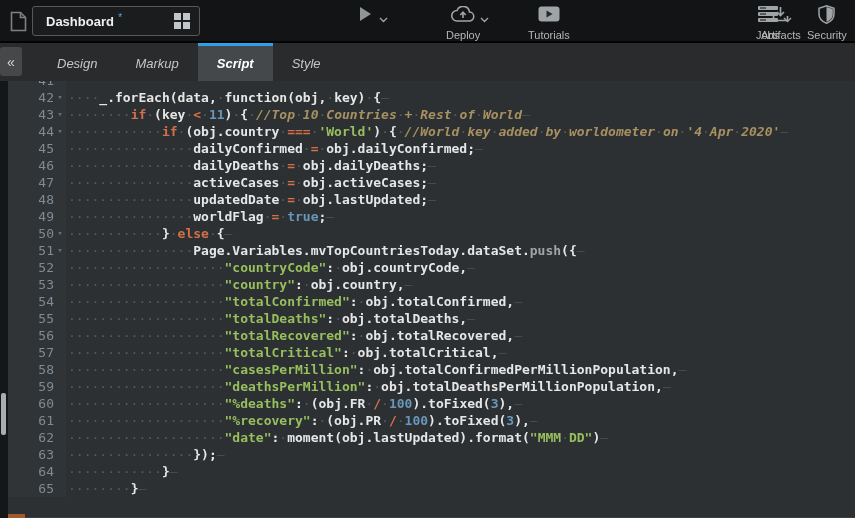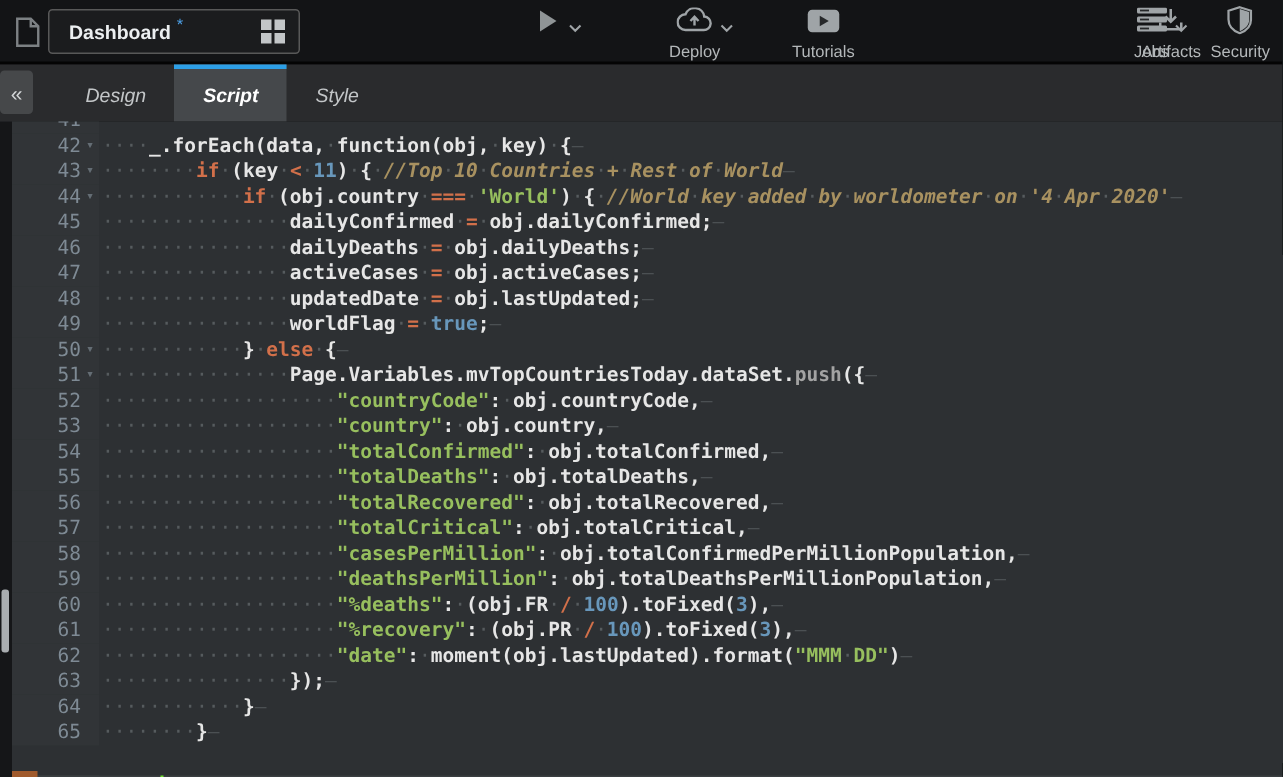--- a/index.html
+++ b/index.html
@@ -151,20 +151,21 @@
         </span>
         <span class="lbl">Security</span>
       </div>
     </div>
 </header>
 
 <nav class="tabbar">
   <div class="collapse-btn">«</div>
   <div class="tabs" id="tabs">
       <div class="tab">Design</div>
+      <div class="tab">Markup</div>
       <div class="tab active">Script</div>
       <div class="tab">Style</div>
     </div>
 </nav>
 
 <main class="editor">
   <div class="left-strip">
     <div class="left-thumb"></div>
   </div>
   <div class="bl-marker"></div>

